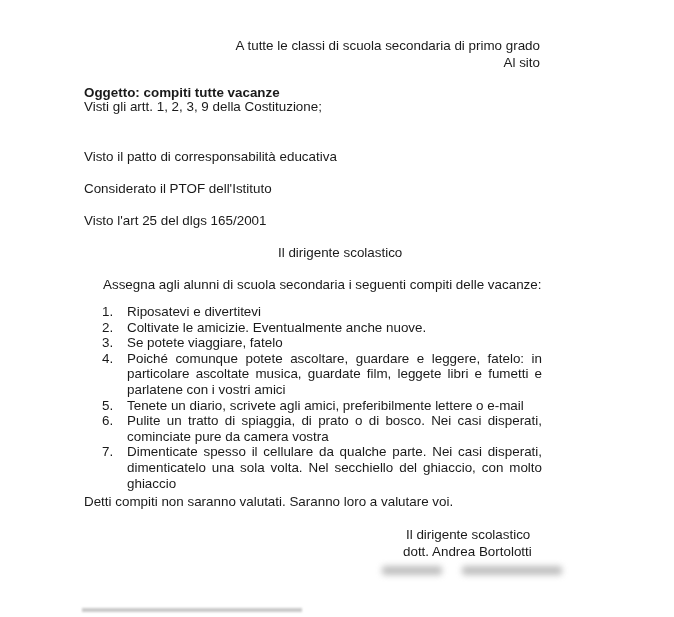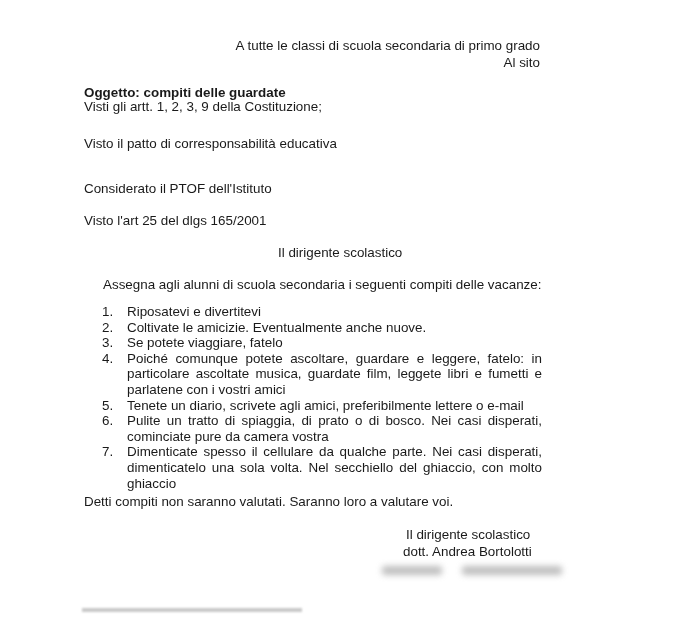--- a/index.html
+++ b/index.html
@@ -17,24 +17,24 @@
     .sig-blur span { position:absolute; top:6px; height:9px; background:#8a8a8a; border-radius:3px; }
     .footer-path { position:absolute; left:82px; top:608px; width:220px; height:4px; background:#c9c9c9; filter:blur(1px); }
   </style>
 </head>
 <body>
 
 <div>
   <div class="abs right" style="top:38px;">A tutte le classi di scuola secondaria di primo grado</div>
   <div class="abs right" style="top:55px;margin-left:29px;">Al sito</div>
 
-  <div class="abs bold" style="left:84px; top:85px;">Oggetto: compiti delle guardate</div>
+  <div class="abs bold" style="left:84px; top:85px;">Oggetto: compiti tutte vacanze</div>
 
   <div class="abs" style="left:84px; top:99px;">Visti gli artt. 1, 2, 3, 9 della Costituzione;</div>
-  <div class="abs" style="left:84px; top:136px;">Visto il patto di corresponsabilità educativa</div>
+  <div class="abs" style="left:84px; top:149px;">Visto il patto di corresponsabilità educativa</div>
   <div class="abs" style="left:84px; top:181px;">Considerato il PTOF dell'Istituto</div>
   <div class="abs" style="left:84px; top:213px;">Visto l'art 25 del dlgs 165/2001</div>
 
   <div class="abs" style="left:278px; top:245px;">Il dirigente scolastico</div>
 
   <div class="abs" style="left:84px; top:277px;margin-left:19px;">Assegna agli alunni di scuola secondaria i seguenti compiti delle vacanze:</div>
 
   <ol class="list">
     <li>
         <span class="num">1.</span>

